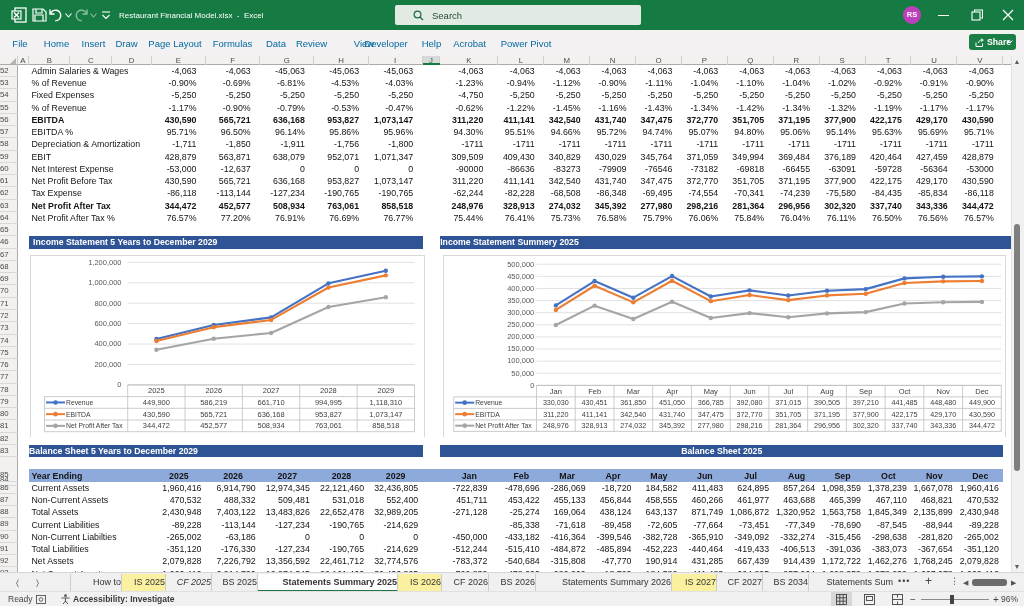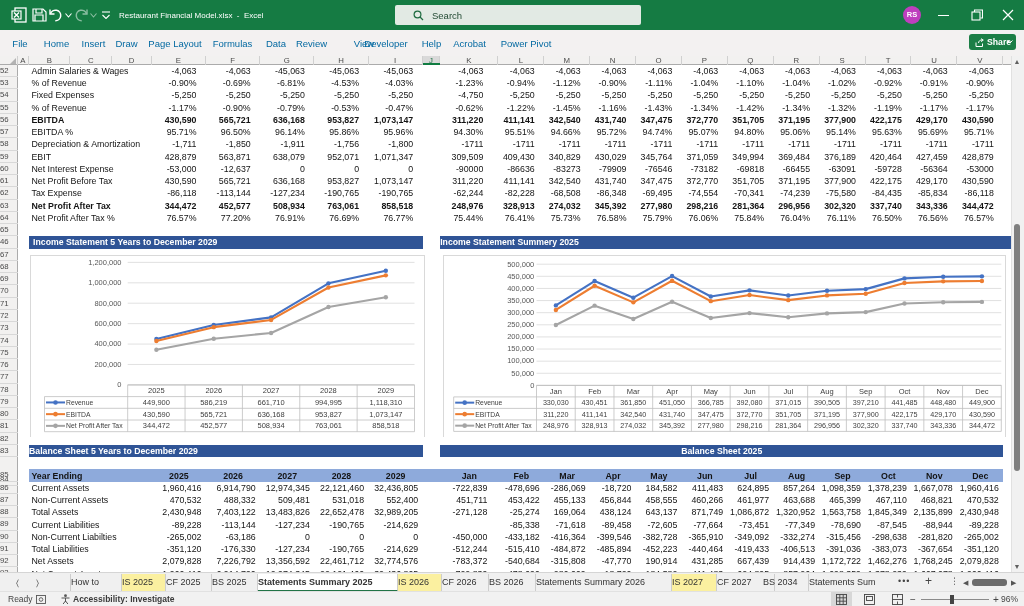--- a/index.html
+++ b/index.html
@@ -21,21 +21,21 @@
 td.bsnum{text-align:right;padding-right:4.5px}
 td.lab{text-align:left;padding-left:13.9px}
 tr{height:12.26px}
 .bar{position:absolute;background:#2F5496;color:#fff;font-weight:bold;font-size:8.7px;height:12.26px;line-height:12.7px}
 .band{position:absolute;background:#8EAADB;height:12.26px}
 .chart{position:absolute}
 #vscroll{position:absolute;left:1010.9px;top:56px;width:13.1px;height:516px;background:#F1F1F1;border-left:1px solid #E1E1E1}
 #vthumb{position:absolute;left:1014px;top:224px;width:6px;height:247px;background:#7F7F7F;border-radius:3px}
 .arr{position:absolute;font-size:7px;color:#606060}
 #tabbar{position:absolute;left:0;top:572px;width:1024px;height:18.5px;background:#F0F0F0;border-top:1px solid #D5D5D5;font-size:9px;color:#333}
-.tab{position:absolute;top:1px;height:17.5px;line-height:17px;text-align:left;border-right:1px solid #CDCDCD}
+.tab{position:absolute;top:1px;height:17.5px;line-height:17px;text-align:right;border-right:1px solid #CDCDCD}
 .tab.first{border-left:1px solid #CDCDCD}
 .ytab{background:#FBF0A0}
 .atab{background:#fff;font-weight:bold;border-bottom:2px solid #217346}
 #statusbar{position:absolute;left:0;top:590.5px;width:1024px;height:15.5px;background:#F1F1F1;border-top:1px solid #E1E1E1;font-size:8.5px;color:#444}
 svg text{font-family:"Liberation Sans",sans-serif}
 </style></head><body>
 
 <div id="titlebar">
 <svg style="position:absolute;left:11px;top:7px" width="16" height="16" viewBox="0 0 16 16">
 <rect x="4" y="1" width="11" height="14" fill="none" stroke="#fff" stroke-width="1.3"></rect>
@@ -915,29 +915,29 @@
 </div>
 <div id="vscroll"></div>
 <div id="vthumb"></div>
 <div class="arr" style="left:1013.5px;top:58px">▲</div>
 <div class="arr" style="left:1013.5px;top:563px">▼</div>
 <div id="tabbar">
 <div class="arr" style="left:16px;top:5px;font-size:9px;color:#555">〈</div>
 <div class="arr" style="left:36px;top:5px;font-size:9px;color:#555">〉</div>
 <div class="tab first " style="left:70px;width:52px;">How to</div>
 <div class="tab ytab" style="left:122px;width:44px;">IS 2025</div>
-<div class="tab " style="left:166px;width:46px;">CF 2025</div>
+<div class="tab " style="left:166px;width:46px;font-style:italic;">CF 2025</div>
 <div class="tab " style="left:212px;width:46px;">BS 2025</div>
 <div class="tab atab" style="left:258px;width:140px;">Statements Summary 2025</div>
 <div class="tab ytab" style="left:398px;width:44px;">IS 2026</div>
 <div class="tab " style="left:442px;width:47px;">CF 2026</div>
 <div class="tab " style="left:489px;width:47px;">BS 2026</div>
 <div class="tab " style="left:536px;width:136px;">Statements Summary 2026</div>
 <div class="tab ytab" style="left:672px;width:45px;">IS 2027</div>
-<div class="tab " style="left:717px;width:58px;">CF 2027</div>
+<div class="tab " style="left:717px;width:46px;">CF 2027</div>
 <div class="tab " style="left:763px;width:46px;">BS 2034</div>
 <div class="tab " style="left:809px;width:84px;border-right:none;">Statements Sum</div>
 <div style="position:absolute;left:898px;top:0;height:17px;line-height:17px;font-size:9px;color:#444;letter-spacing:1px">•••</div>
 <div style="position:absolute;left:925px;top:0;height:17px;line-height:17px;font-size:12px;color:#444">+</div>
 <div style="position:absolute;left:950px;top:0;height:17px;line-height:17px;font-size:9px;color:#444">⋮</div>
 <div class="arr" style="left:963px;top:5.5px;color:#555">◀</div>
 <div style="position:absolute;left:972px;top:6px;width:35px;height:6.5px;background:#6B6B6B;border-radius:3px"></div>
 <div class="arr" style="left:1011px;top:5.5px;color:#555">▶</div>
 </div>
 <div id="statusbar">

